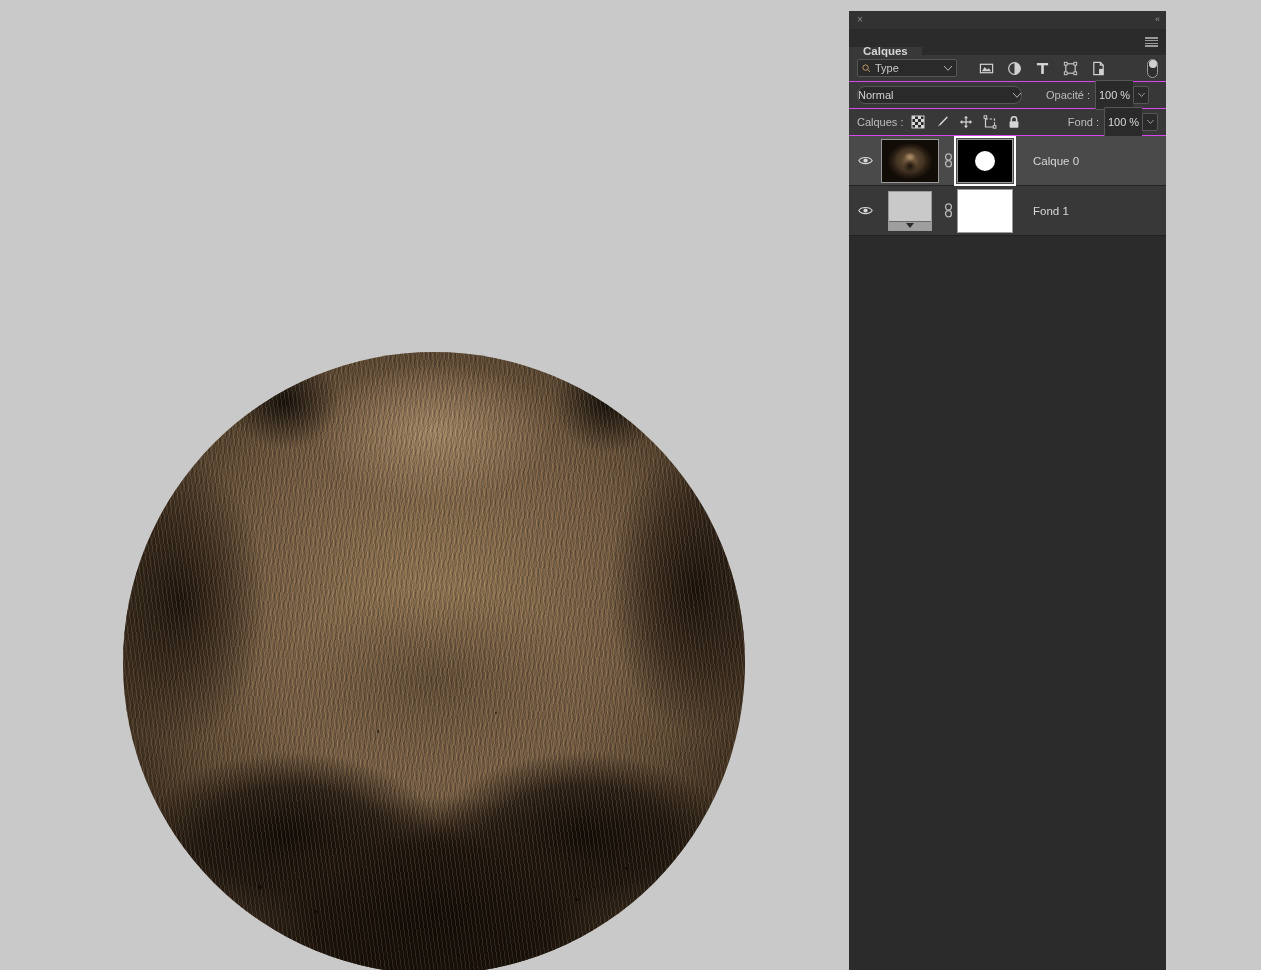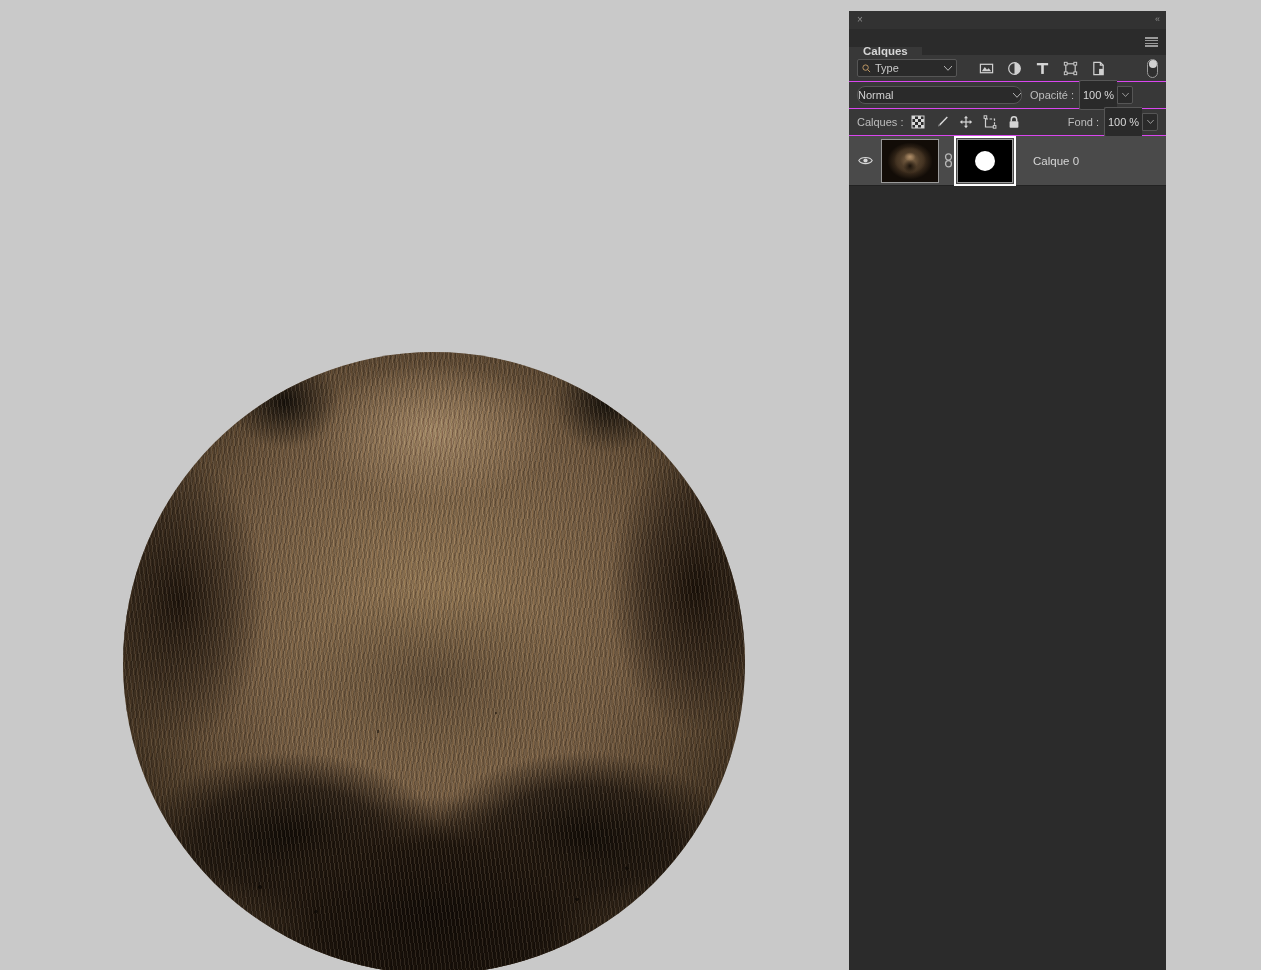--- a/index.html
+++ b/index.html
@@ -310,21 +310,21 @@
     <div class="toggle-pill"></div>
   </div>
 
   <div class="panel-row">
     <div class="blend-select">
       <span>Normal</span>
       <svg style="margin-left:auto" width="8" height="5" viewBox="0 0 8 5">
         <path d="M0 0 L4 4.3 L8 0" fill="none" stroke="#b5b5b5" stroke-width="1"></path>
       </svg>
     </div>
-    <span class="rowlabel" style="margin-left:8px">Opacité :</span>
+    <span class="rowlabel" style="margin-left:24px">Opacité :</span>
     <div class="num-field" style="margin-left:5px">100 %</div>
     <div class="num-stepper">
       <svg width="7" height="4" viewBox="0 0 8 5">
         <path d="M0 0 L4 4.3 L8 0" fill="none" stroke="#b5b5b5" stroke-width="1"></path>
       </svg>
     </div>
   </div>
 
   <div class="panel-row">
     <span class="rowlabel">Calques :</span>
@@ -389,17 +389,39 @@
           <rect x="1.6" y="0.8" width="5.8" height="6.3" rx="2.9" fill="none" stroke="#b8b8b8" stroke-width="1.3"></rect>
           <rect x="1.6" y="7.6" width="5.8" height="6.3" rx="2.9" fill="none" stroke="#b8b8b8" stroke-width="1.3"></rect>
         </svg>
       </div>
       <div class="thumb-mask mask-selected">
         <div class="mask-dot"></div>
       </div>
       <div class="layer-name">Calque 0</div>
     </div>
 
+    <div class="layer-row normal">
+      <div class="eye-cell">
+        <svg width="15" height="11" viewBox="0 0 15 11">
+          <path d="M0.8 5.5 C3 1.4 12 1.4 14.2 5.5 C12 9.6 3 9.6 0.8 5.5 Z" fill="none" stroke="#d8d8d8" stroke-width="1.1"></path>
+          <circle cx="7.5" cy="5.5" r="2.1" fill="#d8d8d8"></circle>
+        </svg>
+      </div>
+      <div style="width:58px;display:flex;justify-content:center;flex:0 0 auto;">
+        <div class="thumb-solid">
+          <div class="swatch"></div>
+          <div class="slider"></div>
+        </div>
+      </div>
+      <div class="link-cell">
+        <svg width="9" height="15" viewBox="0 0 9 15">
+          <rect x="1.6" y="0.8" width="5.8" height="6.3" rx="2.9" fill="none" stroke="#b8b8b8" stroke-width="1.3"></rect>
+          <rect x="1.6" y="7.6" width="5.8" height="6.3" rx="2.9" fill="none" stroke="#b8b8b8" stroke-width="1.3"></rect>
+        </svg>
+      </div>
+      <div class="thumb-mask white"></div>
+      <div class="layer-name">Fond 1</div>
+    </div>
 
   </div>
 
   <div class="panel-body-fill" style="height:691px"></div>
 </div>
 
 </body></html>

